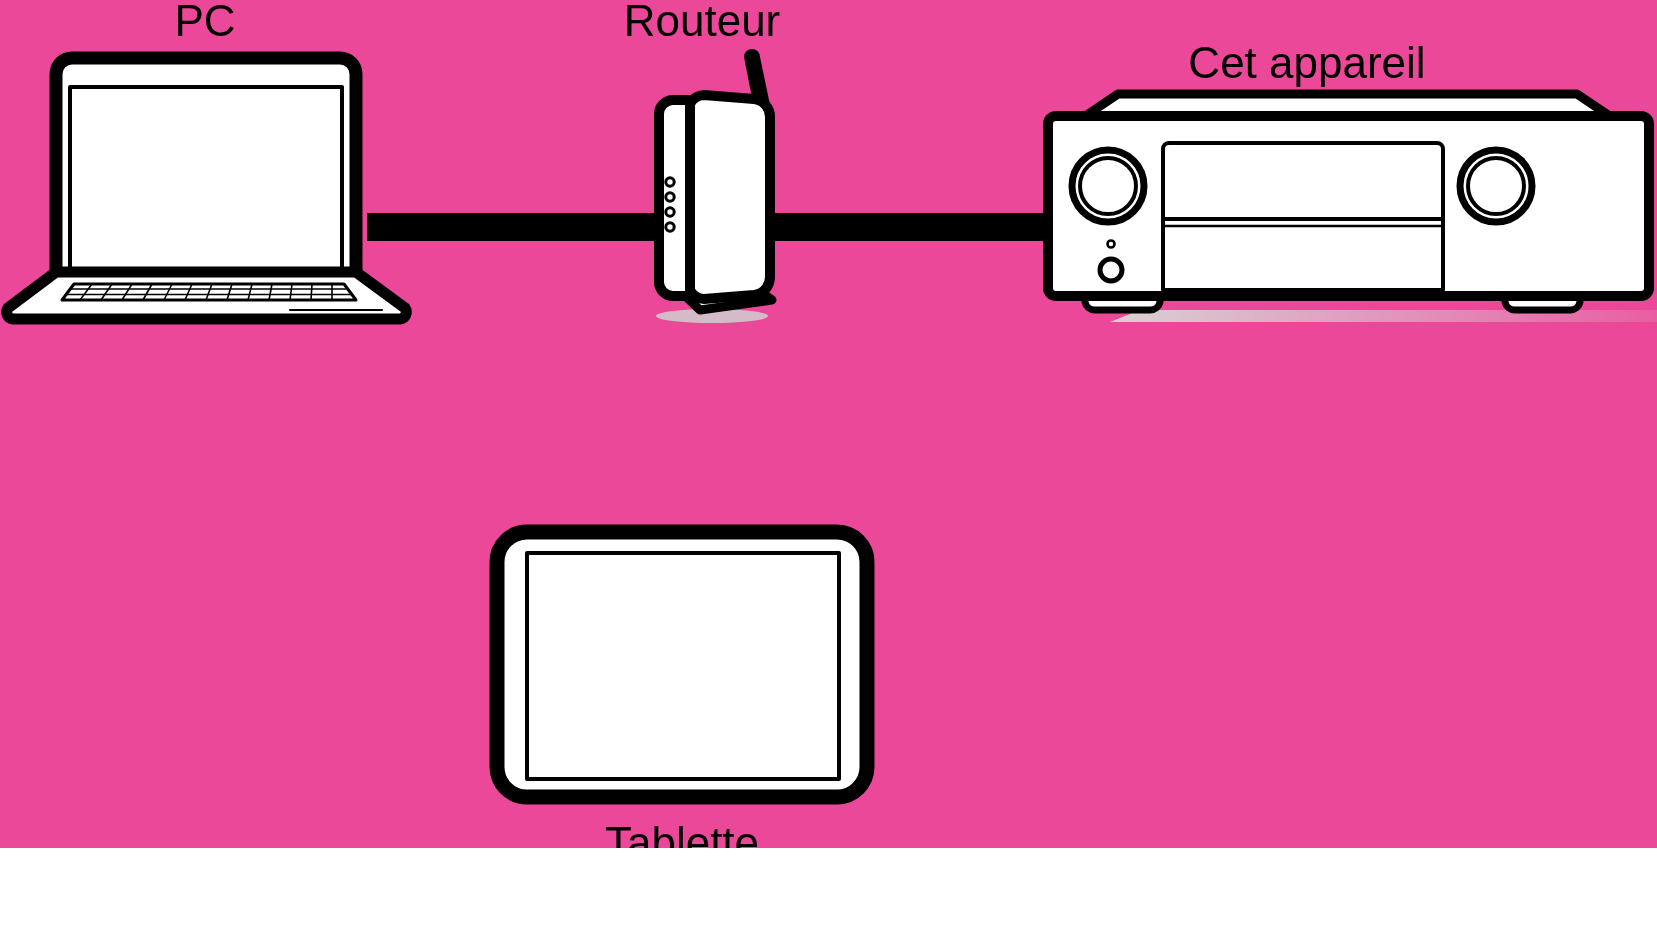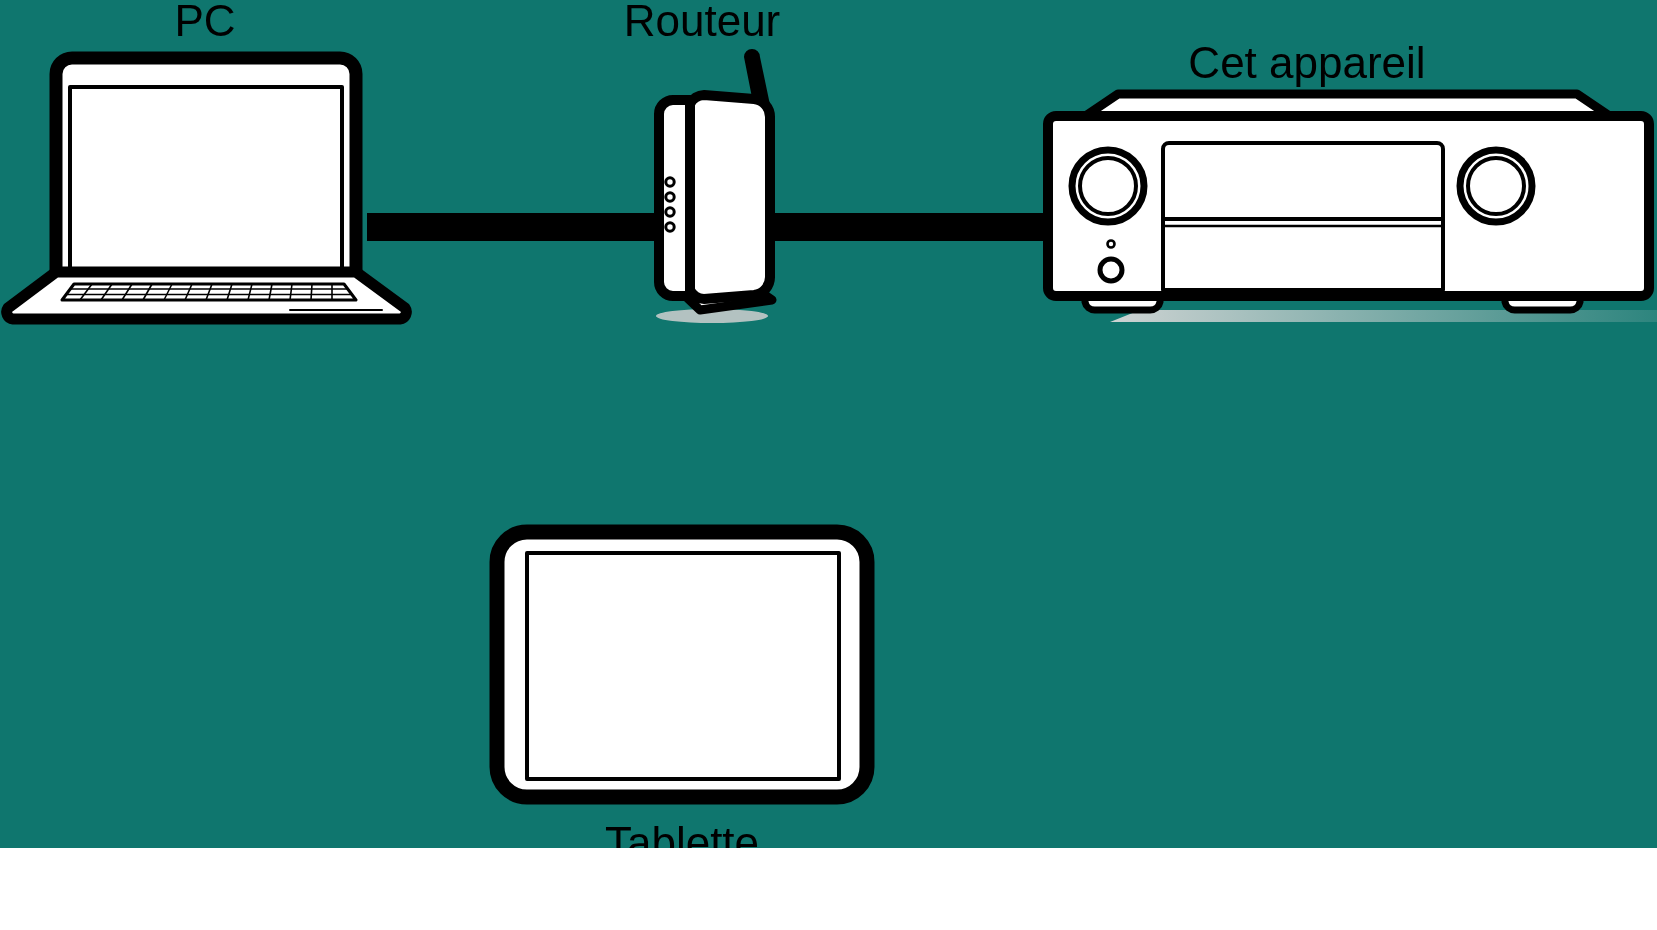--- a/index.html
+++ b/index.html
@@ -7,21 +7,21 @@
     padding: 0;
     background: #ffffff;
   }
   body {
     font-family: "Liberation Sans", sans-serif;
   }
   #diagram-root {
     position: relative;
     width: 1657px;
     height: 848px;
-    background: #0f766e;
+    background: #ec4899;
     overflow: hidden;
   }
   #diagram-svg {
     position: absolute;
     left: 0;
     top: 0;
     width: 1657px;
     height: 930px;
     display: block;
   }

